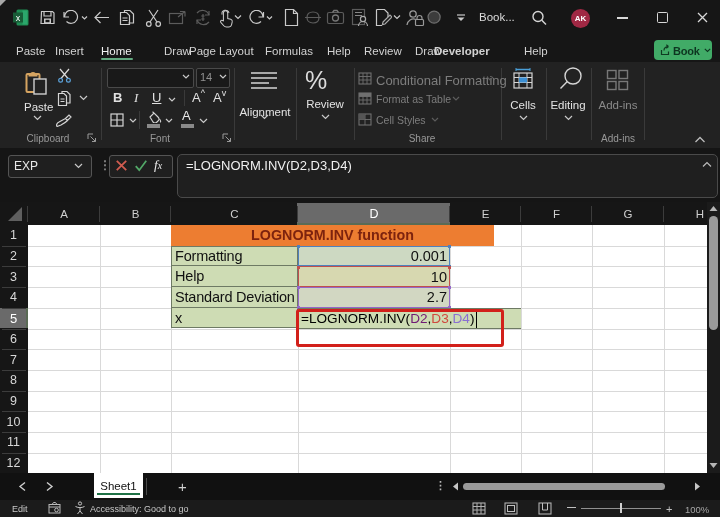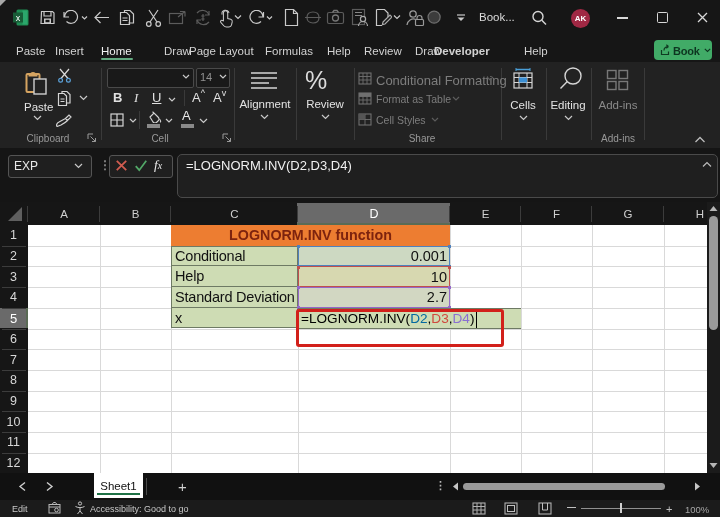--- a/index.html
+++ b/index.html
@@ -172,21 +172,21 @@
 <div class="gsep" style="left:101px;"></div>
 <div class="gsep" style="left:234px;"></div>
 <div class="gsep" style="left:296px;"></div>
 <div class="gsep" style="left:354px;"></div>
 <div class="gsep" style="left:501px;"></div>
 <div class="gsep" style="left:546px;"></div>
 <div class="gsep" style="left:591px;"></div>
 <div class="gsep" style="left:644px;"></div>
 
 <div class="glabel" style="left:18px;width:60px;">Clipboard</div>
-<div class="glabel" style="left:135px;width:50px;">Cell</div>
+<div class="glabel" style="left:135px;width:50px;">Font</div>
 <div class="glabel" style="left:397px;width:50px;">Share</div>
 <div class="glabel" style="left:593px;width:50px;">Add-ins</div>
 
 <svg class="abs" style="left:87px;top:133px" width="10" height="10" viewBox="0 0 10 10">
     <path d="M1 1 h5 M1 1 v5 M3.5 3.5 l5 5 M8.5 5 v3.5 h-3.5" stroke="#9a9a9a" fill="none" stroke-width="1"></path>
   </svg>
 <svg class="abs" style="left:222px;top:133px" width="10" height="10" viewBox="0 0 10 10">
     <path d="M1 1 h5 M1 1 v5 M3.5 3.5 l5 5 M8.5 5 v3.5 h-3.5" stroke="#9a9a9a" fill="none" stroke-width="1"></path>
   </svg>
 
@@ -259,21 +259,21 @@
   </svg>
 <div class="abs" style="left:182px;top:108px;color:#e8e8e8;font-size:13px;">A</div>
 <div class="abs" style="left:181px;top:124px;width:13px;height:4px;background:#8a8a8a;"></div>
 <svg class="abs" style="left:199px;top:118px" width="9" height="6" viewBox="0 0 9 6">
     <path class="ic" d="M1 1 l3.5 3.5 L8 1"></path>
   </svg>
 
 <svg class="abs" style="left:250px;top:71px" width="28" height="20" viewBox="0 0 28 20">
   <path d="M1 2 h26 M1 7 h26 M1 12 h18 M1 17 h26" stroke="#d5d5d5" stroke-width="1.6"></path>
 </svg>
-<div class="abs" style="left:234px;top:98px;width:62px;height:14px;color:#e3e3e3;font-size:11.5px;text-align:center;">Alignment</div>
+<div class="abs" style="left:234px;top:106px;width:62px;height:14px;color:#e3e3e3;font-size:11.5px;text-align:center;">Alignment</div>
 <svg class="abs" style="left:260px;top:114px" width="9" height="6" viewBox="0 0 9 6">
     <path class="ic" d="M1 1 l3.5 3.5 L8 1"></path>
   </svg>
 
 <div class="abs" style="left:305px;top:66px;color:#dcdcdc;font-size:25px;">%</div>
 <div class="abs" style="left:294px;top:98px;width:62px;height:14px;color:#e3e3e3;font-size:11.5px;text-align:center;">Review</div>
 <svg class="abs" style="left:321px;top:114px" width="9" height="6" viewBox="0 0 9 6">
     <path class="ic" d="M1 1 l3.5 3.5 L8 1"></path>
   </svg>
 
@@ -424,23 +424,23 @@
 <div class="hline" style="left:28px;top:287.1px;width:679px;"></div>
 <div class="hline" style="left:28px;top:307.8px;width:679px;"></div>
 <div class="hline" style="left:28px;top:328.5px;width:679px;"></div>
 <div class="hline" style="left:28px;top:349.2px;width:679px;"></div>
 <div class="hline" style="left:28px;top:369.9px;width:679px;"></div>
 <div class="hline" style="left:28px;top:390.6px;width:679px;"></div>
 <div class="hline" style="left:28px;top:411.3px;width:679px;"></div>
 <div class="hline" style="left:28px;top:432px;width:679px;"></div>
 <div class="hline" style="left:28px;top:452.7px;width:679px;"></div>
 
-<div class="abs" style="left:171px;top:225px;width:279px;height:20.7px;background:#ED7D31;display:flex;align-items:center;justify-content:center;color:#7d230e;font-weight:bold;font-size:14.3px;">LOGNORM.INV function</div>
-
-<div class="abs" style="left:171px;top:245.7px;width:127px;height:20.7px;background:#cedcb4;border:1px solid #6e7a64;box-sizing:border-box;display:flex;align-items:center;padding-left:3px;font-size:14.5px;color:#111;white-space:nowrap;letter-spacing:-0.2px;">Conditional</div>
+<div class="abs" style="left:171px;top:225px;width:323px;height:20.7px;background:#ED7D31;display:flex;align-items:center;justify-content:center;color:#7d230e;font-weight:bold;font-size:14.3px;">LOGNORM.INV function</div>
+
+<div class="abs" style="left:171px;top:245.7px;width:127px;height:20.7px;background:#cedcb4;border:1px solid #6e7a64;box-sizing:border-box;display:flex;align-items:center;padding-left:3px;font-size:14.5px;color:#111;white-space:nowrap;letter-spacing:-0.2px;">Formatting</div>
 <div class="abs" style="left:171px;top:266.4px;width:127px;height:20.7px;background:#cedcb4;border:1px solid #6e7a64;border-top:none;box-sizing:border-box;display:flex;align-items:center;padding-left:3px;font-size:14.5px;color:#111;white-space:nowrap;letter-spacing:-0.2px;">Help</div>
 <div class="abs" style="left:171px;top:287.1px;width:127px;height:20.7px;background:#cedcb4;border:1px solid #6e7a64;border-top:none;box-sizing:border-box;display:flex;align-items:center;padding-left:3px;font-size:14.5px;color:#111;white-space:nowrap;letter-spacing:-0.2px;">Standard Deviation</div>
 <div class="abs" style="left:171px;top:307.8px;width:127px;height:20.7px;background:#cedcb4;border:1px solid #6e7a64;border-top:none;box-sizing:border-box;display:flex;align-items:center;padding-left:3px;font-size:14.5px;color:#111;white-space:nowrap;letter-spacing:-0.2px;">x</div>
 
 <div class="abs" style="left:298px;top:245.7px;width:152px;height:20.7px;background:#cdd9c2;border:1.5px solid #4f81bd;box-sizing:border-box;display:flex;align-items:center;justify-content:flex-end;padding-right:2px;font-size:14.5px;color:#111;">0.001</div>
 <div class="abs" style="left:298px;top:266.4px;width:152px;height:20.7px;background:#d7d8b0;border:1.5px solid #c0504d;box-sizing:border-box;display:flex;align-items:center;justify-content:flex-end;padding-right:2px;font-size:14.5px;color:#111;">10</div>
 <div class="abs" style="left:298px;top:287.1px;width:152px;height:20.7px;background:#d2d7c2;border:1.5px solid #9468c8;box-sizing:border-box;display:flex;align-items:center;justify-content:flex-end;padding-right:2px;font-size:14.5px;color:#111;">2.7</div>
 
 <div class="abs" style="left:296.5px;top:244.5px;width:3px;height:3px;background:#4f81bd;"></div>
 <div class="abs" style="left:447.5px;top:244.5px;width:3px;height:3px;background:#4f81bd;"></div>
@@ -452,21 +452,21 @@
 <div class="abs" style="left:447.5px;top:285.6px;width:3px;height:3px;background:#c0504d;"></div>
 <div class="abs" style="left:296.5px;top:286.2px;width:3px;height:3px;background:#9468c8;"></div>
 <div class="abs" style="left:447.5px;top:286.2px;width:3px;height:3px;background:#9468c8;"></div>
 <div class="abs" style="left:296.5px;top:306.3px;width:3px;height:3px;background:#9468c8;"></div>
 <div class="abs" style="left:447.5px;top:306.3px;width:3px;height:3px;background:#9468c8;"></div>
 
 <div class="abs" style="left:298px;top:307.8px;width:223px;height:20.7px;background:#cedcb4;"></div>
 <div class="abs" style="left:298px;top:307.8px;width:223px;height:1px;background:#6e7a64;"></div>
 <div class="abs" style="left:298px;top:327.8px;width:223px;height:1px;background:#6e7a64;"></div>
 
-<div class="abs" style="left:301px;top:310.5px;font-size:13.6px;color:#000;white-space:nowrap;">=LOGNORM.INV(<span style="color:#0369a1;">D2</span>,<span style="color:#d0493f;">D3</span>,<span style="color:#8a6fd2;">D4</span>)</div>
+<div class="abs" style="left:301px;top:310.5px;font-size:13.6px;color:#000;white-space:nowrap;">=LOGNORM.INV(<span style="color:#701a75;">D2</span>,<span style="color:#d0493f;">D3</span>,<span style="color:#8a6fd2;">D4</span>)</div>
 <div class="abs" style="left:475.5px;top:311.5px;width:1.5px;height:16.5px;background:#000;"></div>
 
 <div class="abs" style="left:296px;top:309px;width:208px;height:38px;border:3.5px solid #d2201a;border-radius:3px;box-sizing:border-box;"></div>
 
 <div class="abs" style="left:707px;top:202px;width:13px;height:271px;background:#1b1b1b;"></div>
 <svg class="abs" style="left:709px;top:205px" width="9" height="7" viewBox="0 0 9 7">
     <path d="M0.5 6 L4.5 1 L8.5 6 z" fill="#b5b5b5"></path>
   </svg>
 <div class="abs" style="left:709px;top:216px;width:9px;height:114px;background:#9a9a9a;border-radius:4.5px;"></div>
 <svg class="abs" style="left:709px;top:462px" width="9" height="7" viewBox="0 0 9 7">

